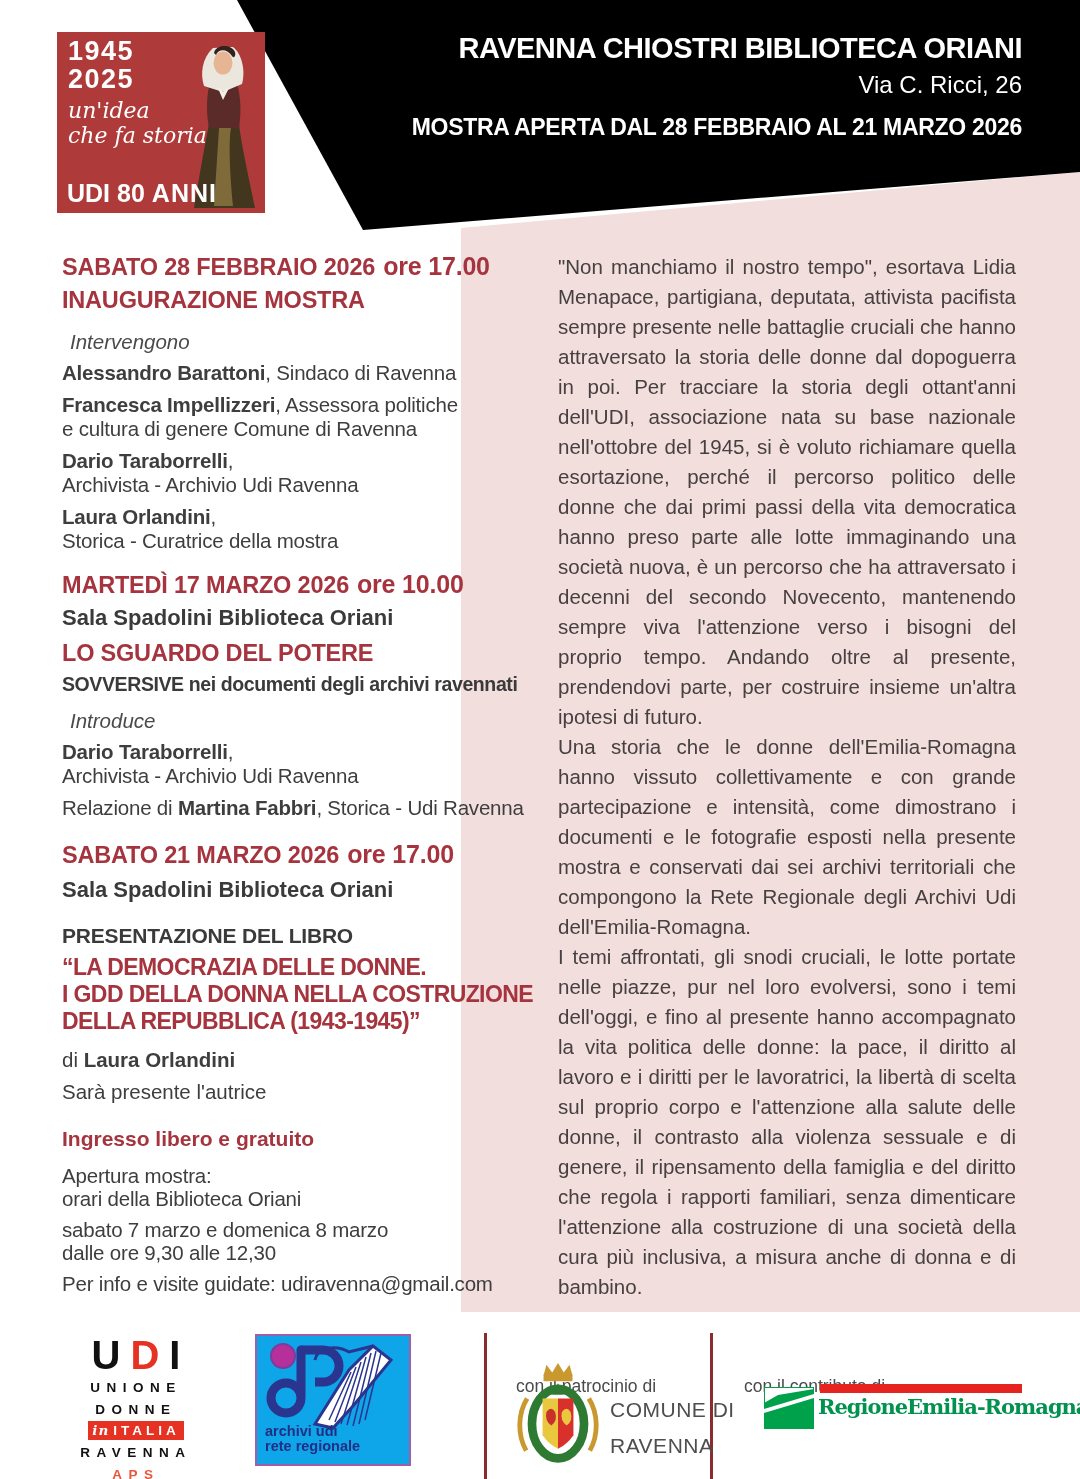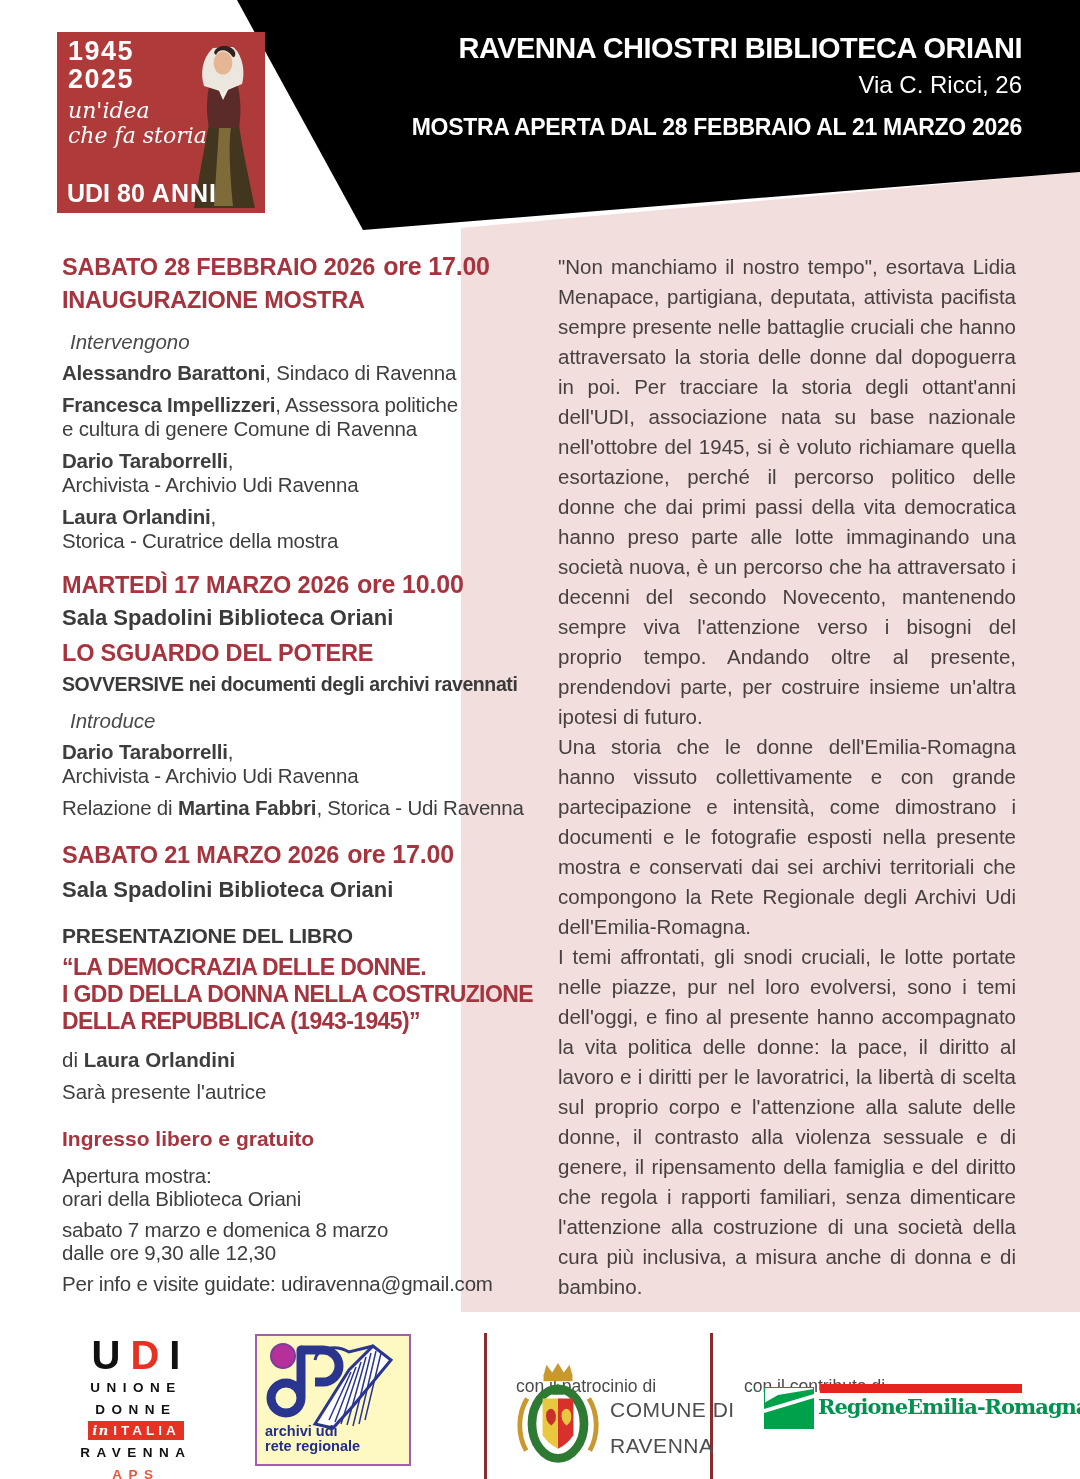--- a/index.html
+++ b/index.html
@@ -67,21 +67,21 @@
   
   .udi-logo{position:absolute;left:80px;top:1335px;width:112px;text-align:center;z-index:2;}
   .udi-letters{font-size:40px;font-weight:bold;line-height:40px;color:#111;}
   .udi-letters span{margin:0 5px;}
   .udi-d{color:#E63223;}
   .udi-row{font-size:13.5px;letter-spacing:6.5px;line-height:19px;color:#111;margin-top:3px;font-weight:bold;}
   .udi-bar{display:inline-block;background:#E63223;color:#fff;font-size:13.5px;line-height:17px;
     padding:1px 4px;margin-top:2px;font-weight:bold;letter-spacing:4px;}
   .udi-bar i{font-family:"DejaVu Serif",serif;letter-spacing:1px;margin-right:4px;}
   .udi-aps{color:#E8573C;}
-  .arch-box{position:absolute;left:255px;top:1334px;width:152px;height:128px;background:#fef9c3;
+  .arch-box{position:absolute;left:255px;top:1334px;width:152px;height:128px;background:#0ea5e9;
     border:2px solid #A05FA8;z-index:2;}
   .arch-text{position:absolute;left:8px;bottom:10px;font-size:14.5px;font-weight:bold;
     color:#232E85;line-height:15px;}
   .vline{position:absolute;top:1333px;width:3px;height:146px;background:#8C2B2D;z-index:2;}
   .vl1{left:484px;} .vl2{left:710px;}
   .foot-label{position:absolute;top:1376px;font-size:17.5px;color:#4A4A4A;z-index:2;}
   .fl1{left:516px;} .fl2{left:744px;}
   .arms{position:absolute;left:514px;top:1360px;z-index:2;}
   .comune-text{position:absolute;left:610px;top:1392px;font-size:21px;color:#4E4E4E;
     letter-spacing:0.5px;line-height:36px;z-index:2;}

